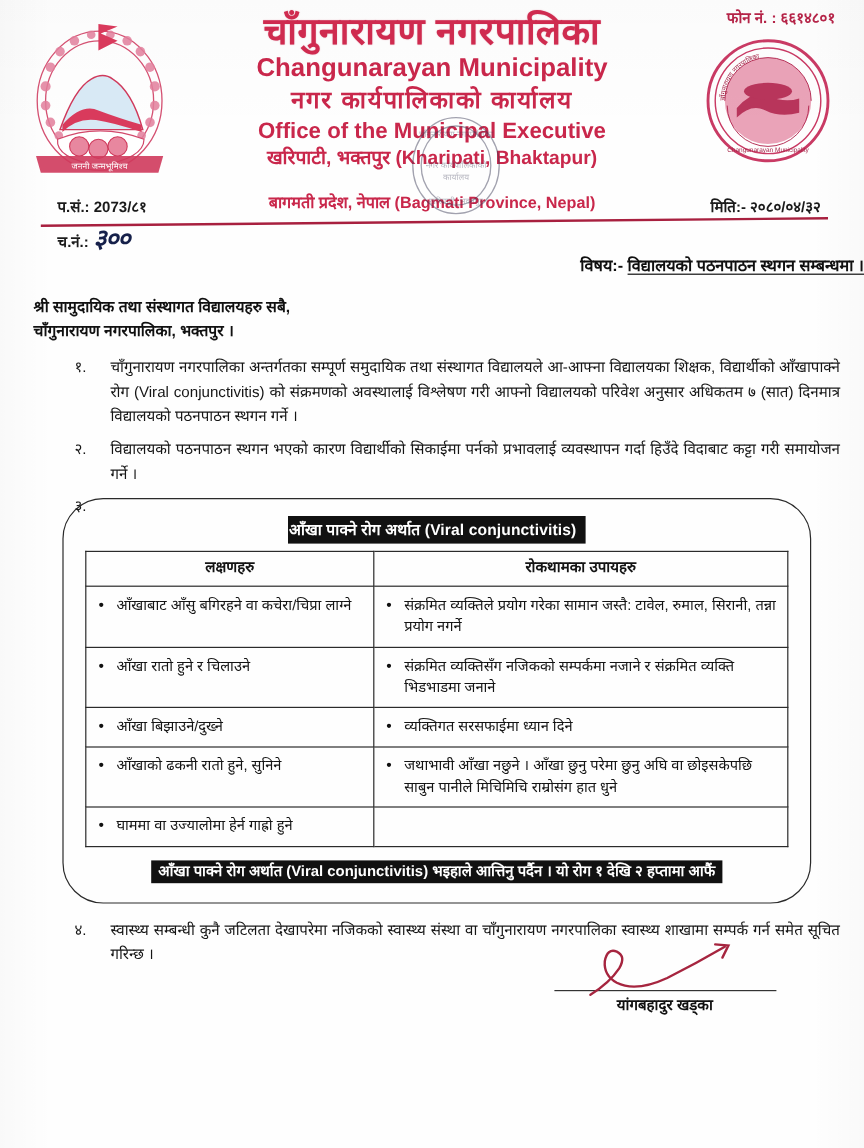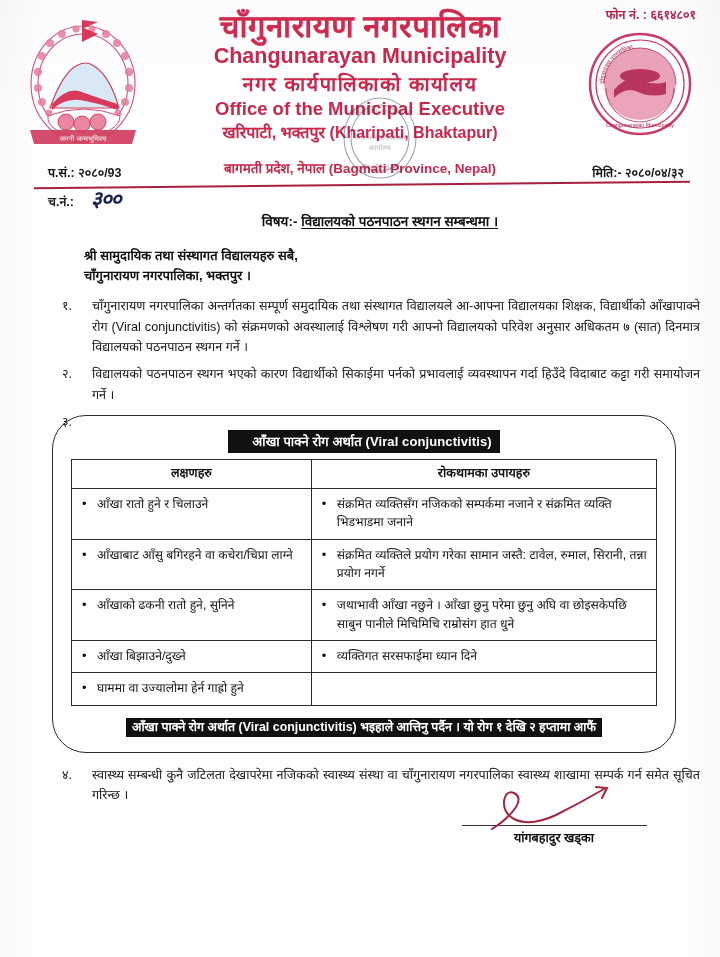--- a/index.html
+++ b/index.html
@@ -150,21 +150,21 @@
     font-weight: bold;
     color: #1b1b1b;
     white-space: nowrap;
   }
   .ref-chana .hand {
     font-family: "Liberation Serif", "DejaVu Serif", serif;
     font-size: 21px;
     font-style: italic;
     font-weight: bold;
     color: #16204a;
-    margin-left: 17px;
+    margin-left: 4px;
     letter-spacing: -1px;
   }
   .ref-date {
     position: absolute;
     right: 36px; top: 0;
     font-family: "Liberation Sans", "DejaVu Sans", sans-serif;
     font-size: 12.5px;
     font-weight: bold;
     color: #1b1b1b;
     white-space: nowrap;
@@ -182,31 +182,31 @@
   
   .body-wrap {
     position: absolute;
     left: 0; right: 0;
     top: 212px;
     bottom: 0;
     font-family: "Liberation Sans", "DejaVu Sans", sans-serif;
   }
 
   .subject {
-    text-align: center;
+    text-align: right;
     font-size: 13.5px;
     font-weight: bold;
     color: #101010;
     margin: 0 0 16px 0;
     padding-left: 40px;
   }
   .subject .u { text-decoration: underline; text-underline-offset: 2px; }
 
   .addressee {
-    margin-left: 84px;
+    margin-left: 28px;
     font-size: 13px;
     font-weight: bold;
     color: #111;
     line-height: 1.55;
   }
 
   .para {
     margin: 14px 62px 0 62px;
     font-size: 12.6px;
     line-height: 1.62;
@@ -250,21 +250,21 @@
     display: block;
     text-align: center;
     margin: 2px auto 0 auto;
   }
   .tbl-title span {
     display: inline-block;
     background: #111;
     color: #fff;
     font-size: 13px;
     font-weight: bold;
-    padding: 2px 8px 3px 24px;
+    padding: 2px 8px 3px 1px;
     letter-spacing: .1px;
   }
 
   table.matrix {
     width: 100%;
     border-collapse: collapse;
     margin-top: 6px;
     table-layout: fixed;
   }
   table.matrix th,
@@ -434,21 +434,21 @@
       <g fill="#3a3a55" opacity="0.6" font-family="Liberation Sans, sans-serif" font-size="7" text-anchor="middle">
         <text x="50" y="22">चाँगुनारायण नगरपालिका</text>
         <text x="50" y="48">नगर कार्यपालिकाको</text>
         <text x="50" y="58">कार्यालय</text>
         <text x="50" y="78">खरिपाटी, भक्तपुर</text>
       </g>
     </svg>
   </div>
 
   <div class="refrow">
-    <div class="ref-pasa">प.सं.: २०८०/93</div>
+    <div class="ref-pasa">प.सं.: 2073/८१</div>
     <div class="ref-chana">
       <span>च.नं.:</span><span class="hand">३००</span>
     </div>
     <div class="ref-date">मिति:- २०८०/०४/३२</div>
     <div class="rule"></div>
   </div>
 
   <div class="body-wrap">
 
     <div class="subject">
@@ -488,48 +488,48 @@
           </colgroup>
         <thead>
           <tr>
             <th>लक्षणहरु</th>
             <th>रोकथामका उपायहरु</th>
           </tr>
         </thead>
         <tbody>
           <tr>
             <td>
-                <span class="bullet">आँखा रातो हुने र चिलाउने</span>
-              </td>
-            <td>
-                <span class="bullet">संक्रमित व्यक्तिसँग नजिकको सम्पर्कमा नजाने र संक्रमित व्यक्ति भिडभाडमा जनाने</span>
+                <span class="bullet">आँखाबाट आँसु बगिरहने वा कचेरा/चिप्रा लाग्ने</span>
+              </td>
+            <td>
+                <span class="bullet">संक्रमित व्यक्तिले प्रयोग गरेका सामान जस्तै: टावेल, रुमाल, सिरानी, तन्ना प्रयोग नगर्ने</span>
               </td>
           </tr>
           <tr>
             <td>
-                <span class="bullet">आँखाबाट आँसु बगिरहने वा कचेरा/चिप्रा लाग्ने</span>
-              </td>
-            <td>
-                <span class="bullet">संक्रमित व्यक्तिले प्रयोग गरेका सामान जस्तै: टावेल, रुमाल, सिरानी, तन्ना प्रयोग नगर्ने</span>
+                <span class="bullet">आँखा रातो हुने र चिलाउने</span>
+              </td>
+            <td>
+                <span class="bullet">संक्रमित व्यक्तिसँग नजिकको सम्पर्कमा नजाने र संक्रमित व्यक्ति भिडभाडमा जनाने</span>
               </td>
           </tr>
           <tr>
             <td>
-                <span class="bullet">आँखाको ढकनी रातो हुने, सुनिने</span>
-              </td>
-            <td>
-                <span class="bullet">जथाभावी आँखा नछुने । आँखा छुनु परेमा छुनु अघि वा छोइसकेपछि साबुन पानीले मिचिमिचि राम्रोसंग हात धुने</span>
+                <span class="bullet">आँखा बिझाउने/दुख्ने</span>
+              </td>
+            <td>
+                <span class="bullet">व्यक्तिगत सरसफाईमा ध्यान दिने</span>
               </td>
           </tr>
           <tr>
             <td>
-                <span class="bullet">आँखा बिझाउने/दुख्ने</span>
-              </td>
-            <td>
-                <span class="bullet">व्यक्तिगत सरसफाईमा ध्यान दिने</span>
+                <span class="bullet">आँखाको ढकनी रातो हुने, सुनिने</span>
+              </td>
+            <td>
+                <span class="bullet">जथाभावी आँखा नछुने । आँखा छुनु परेमा छुनु अघि वा छोइसकेपछि साबुन पानीले मिचिमिचि राम्रोसंग हात धुने</span>
               </td>
           </tr>
           <tr>
             <td>
                 <span class="bullet">घाममा वा उज्यालोमा हेर्न गाह्रो हुने</span>
               </td>
             <td></td>
           </tr>
         </tbody>
       </table>

